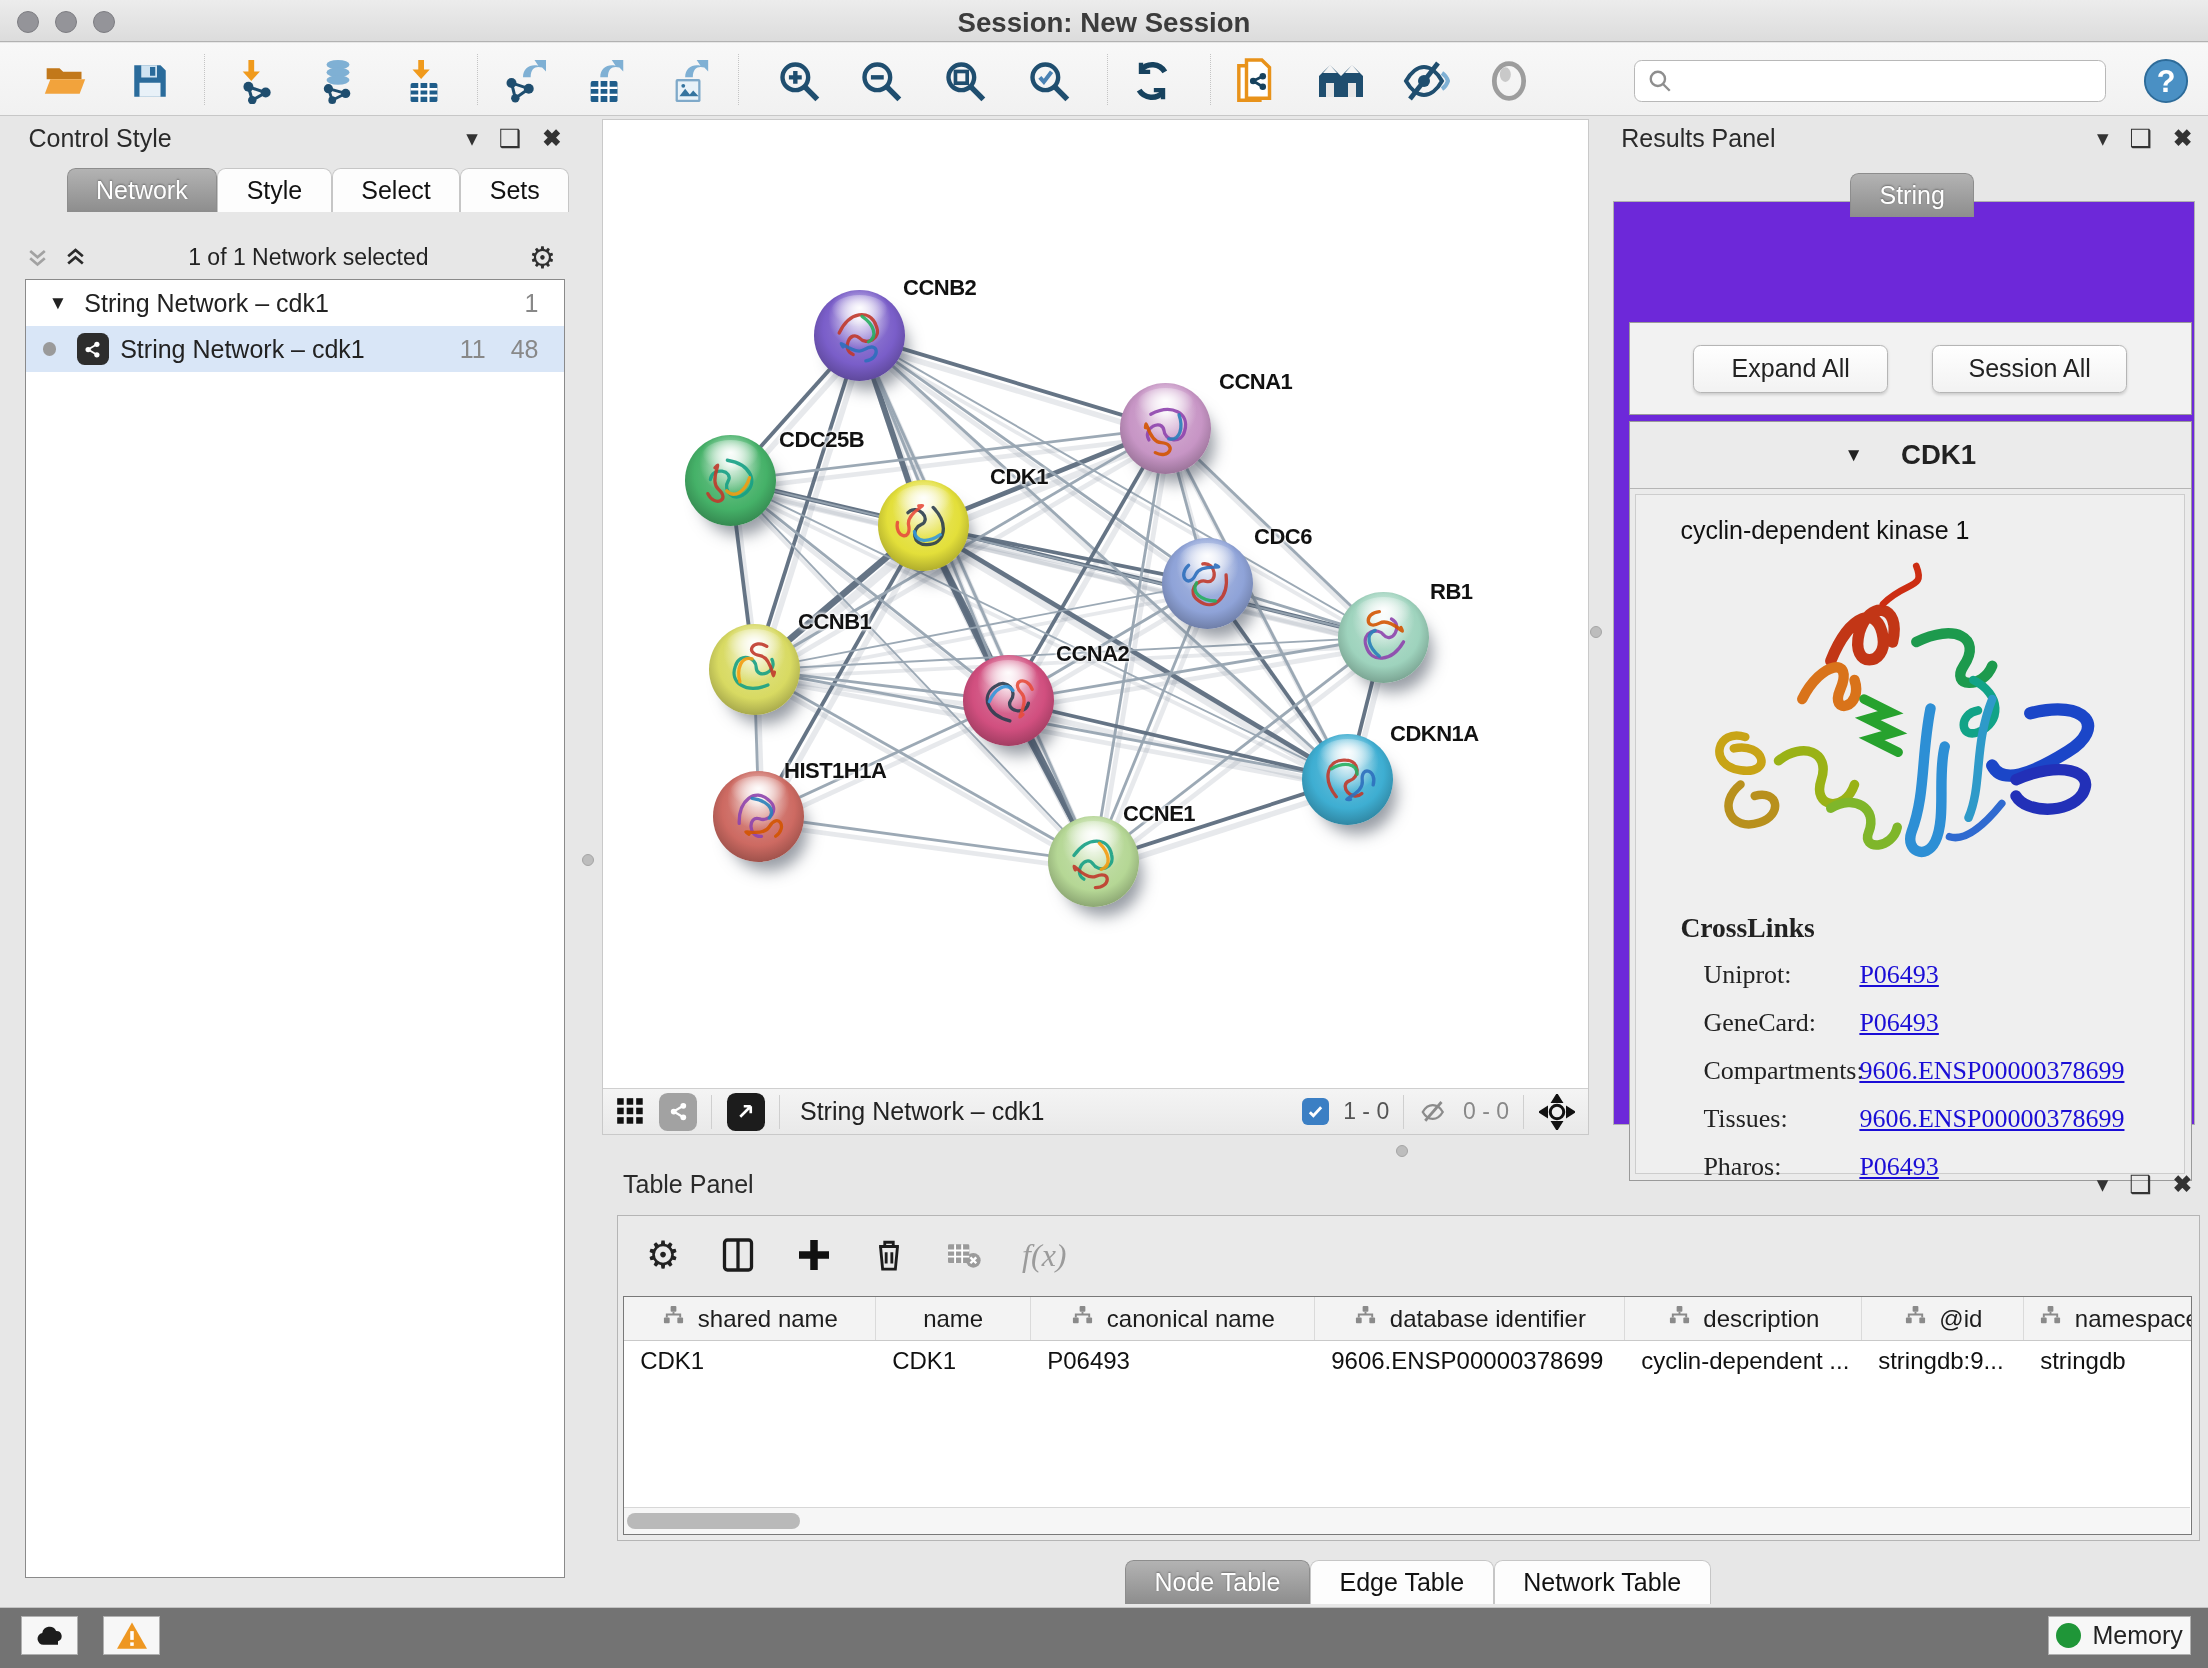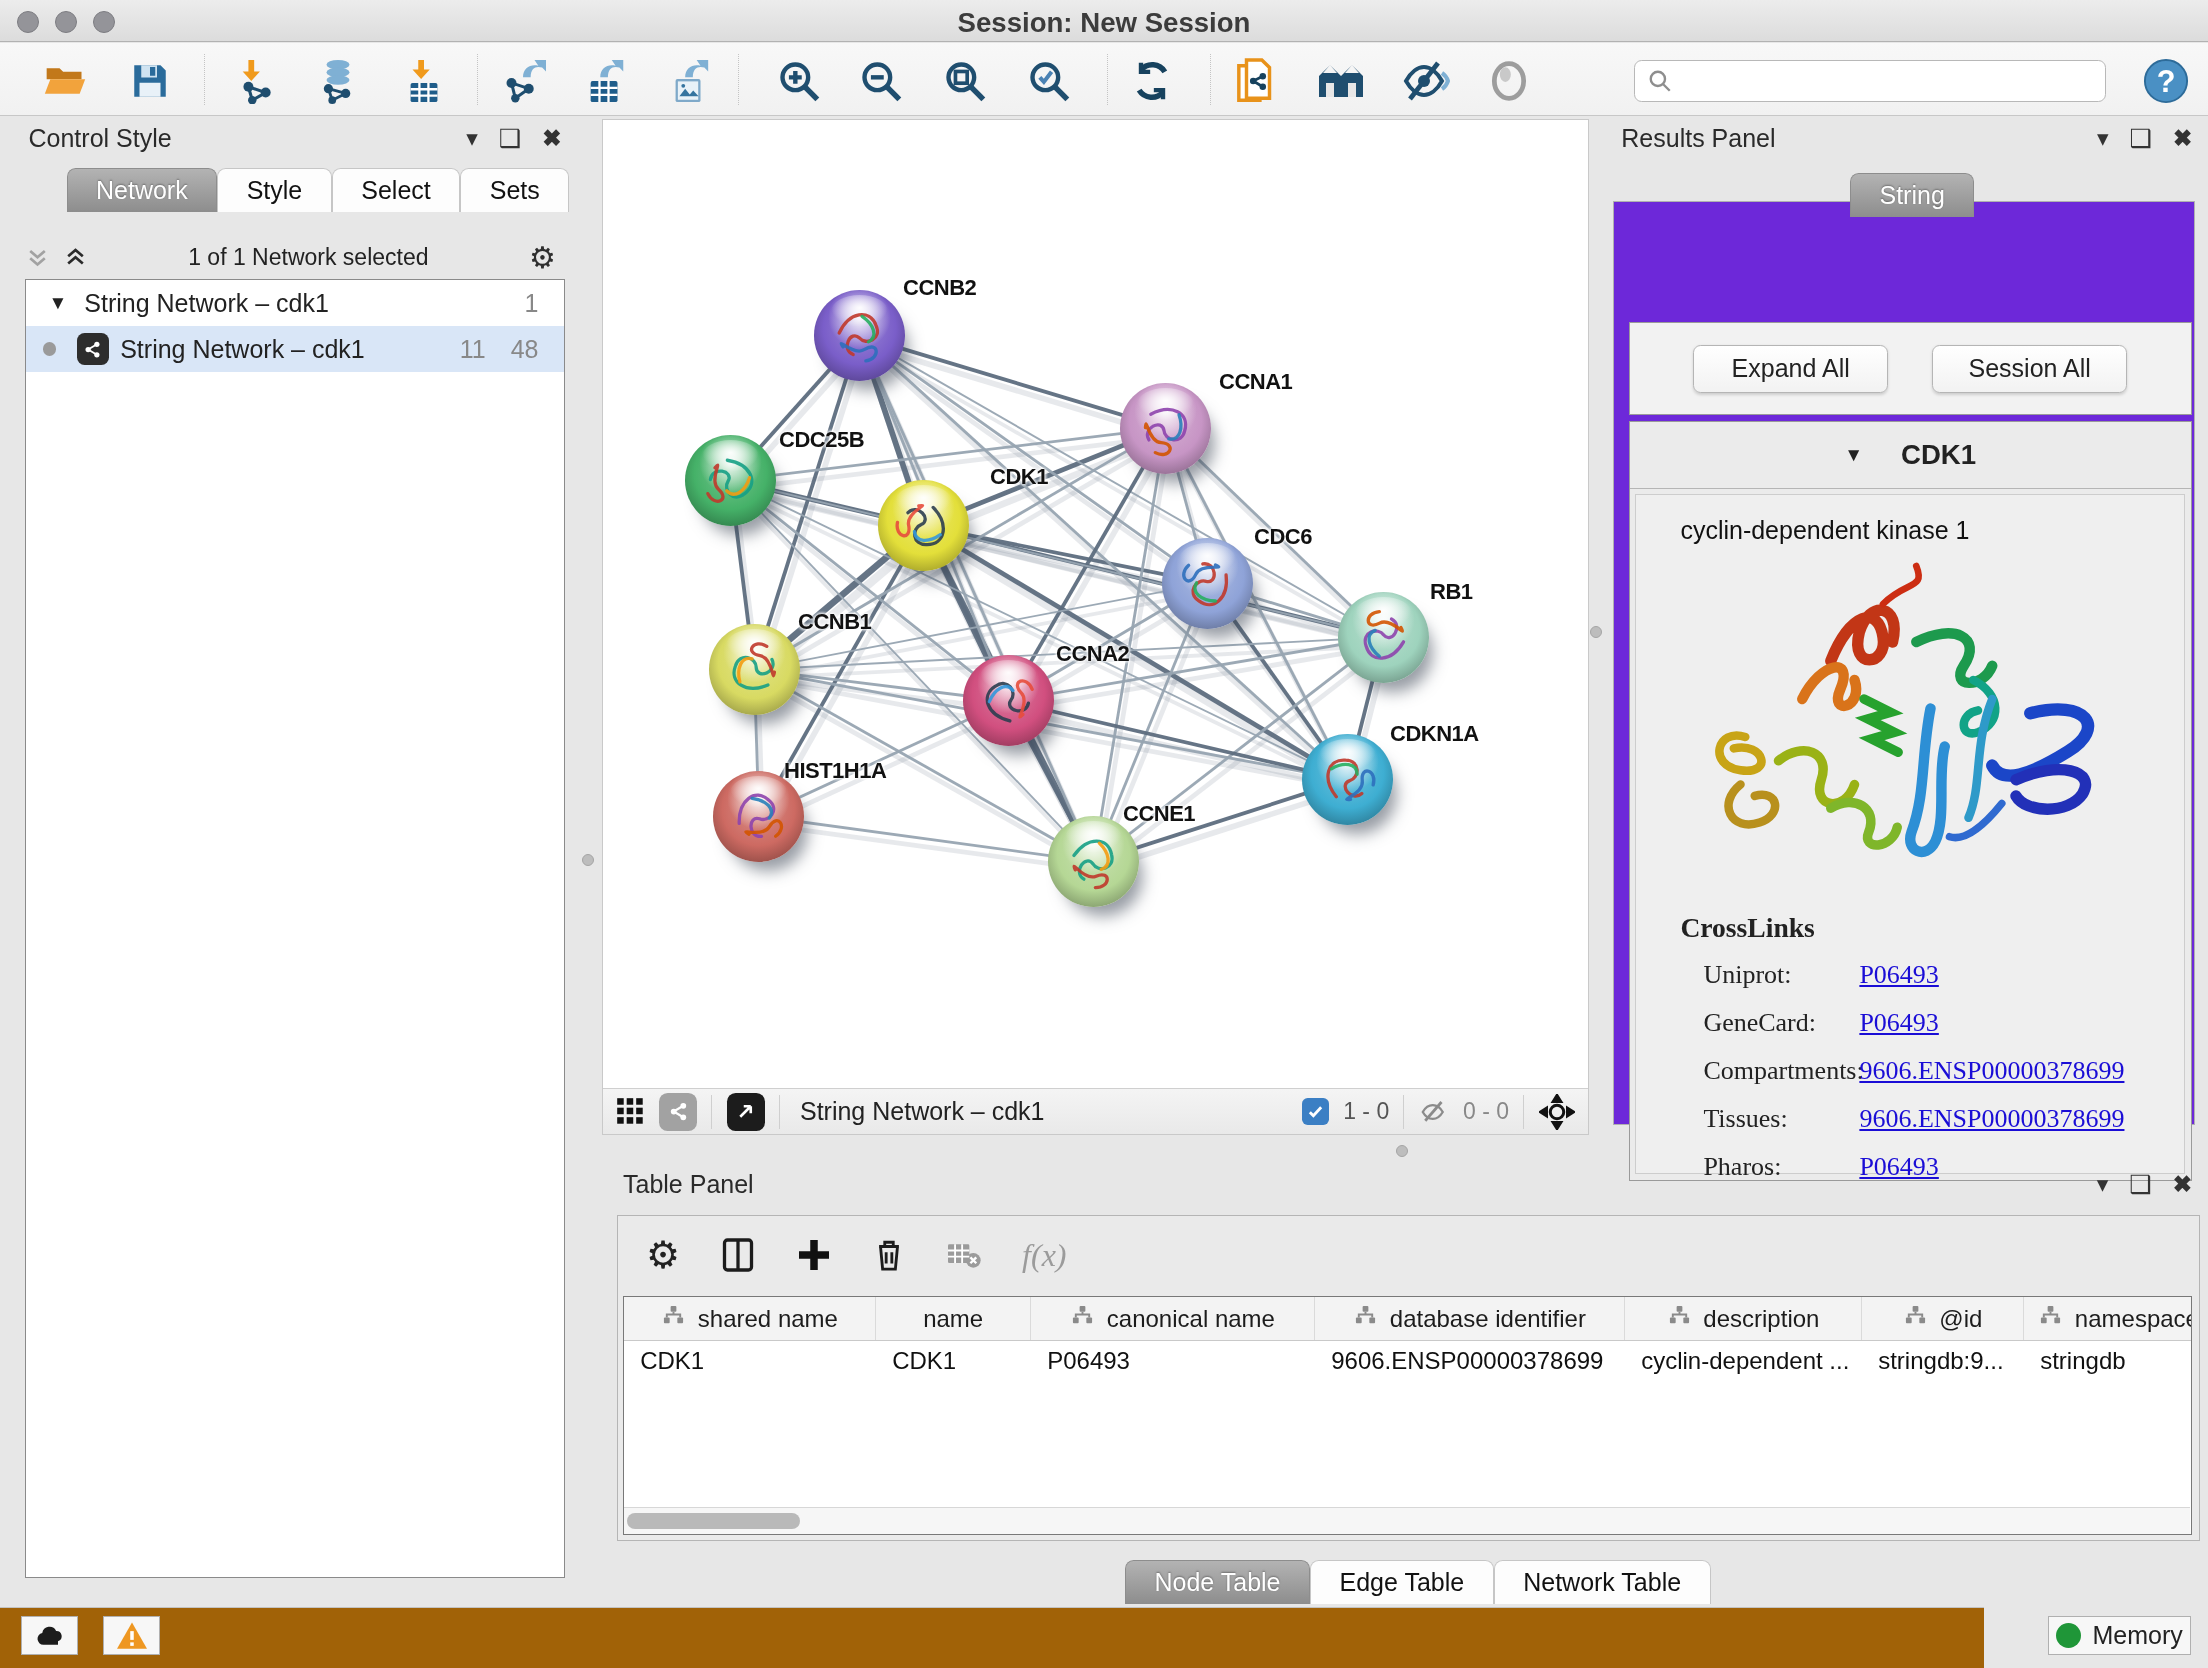--- a/index.html
+++ b/index.html
@@ -93,21 +93,21 @@
   #thead{display:flex;height:44px;background:#f3f3f3;border-bottom:1px solid #c9c9c9}
   .th{display:flex;align-items:center;justify-content:center;gap:11.4px;font-size:24px;
     color:#1c1c1c;border-right:1px solid #dadada;flex:none;overflow:hidden;cursor:pointer}
   #trow{display:flex;height:40px;align-items:center}
   .td{font-size:24px;color:#111;padding-left:16px;flex:none;overflow:hidden;white-space:nowrap}
   #hscroll{position:absolute;left:0;bottom:0;width:1566px;height:27px;background:#f6f6f6;
     border-top:1px solid #d7d7d7}
   #hthumb{position:absolute;left:2.9px;top:4.8px;width:173px;height:16px;background:#b9b9b9;border-radius:8.6px}
   #tp-tabs{position:absolute;left:519px;top:394px;display:flex}
   
-  #footer{position:absolute;left:0;top:1607px;width:1984px;height:61px;background:#a16207;
+  #footer{position:absolute;left:0;top:1607px;width:2208px;height:61px;background:#737373;
     border-top:1px solid #c3c3c3}
   .fbtn{position:absolute;top:7.6px;height:39px;background:#f7f7f7;border:1.9px solid #b0b0b0;
     display:flex;align-items:center;justify-content:center;cursor:pointer}
   .dot{position:absolute;width:12.4px;height:12.4px;border-radius:50%;background:#bdbdbd;
     border:1px solid #a5a5a5}
   .caret{font-size:21px;color:#333}
 </style>
 </head>
 <body>
 

